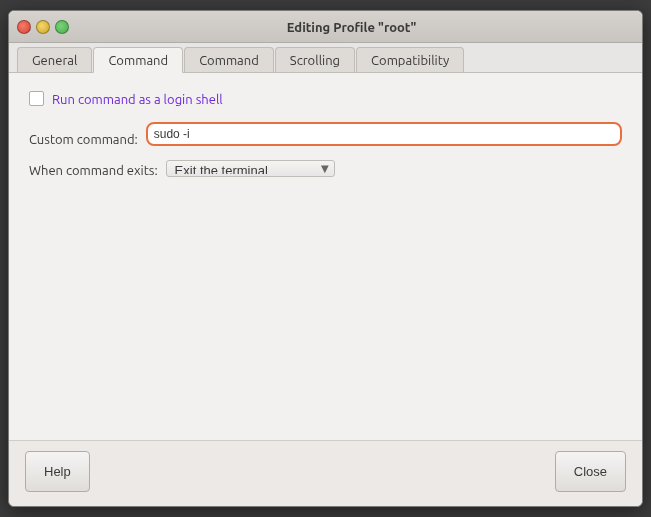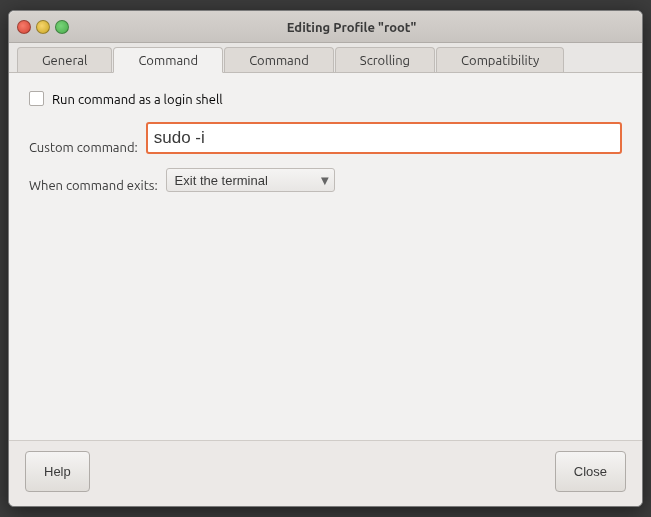--- a/index.html
+++ b/index.html
@@ -72,21 +72,21 @@
       background: #e8e6e4;
       border-bottom: 1px solid #c0bcb8;
       display: flex;
       align-items: flex-end;
       padding: 4px 8px 0 8px;
       gap: 0;
       flex-shrink: 0;
     }
 
     .tab {
-      padding: 5px 24px;
+      padding: 5px 14px;
       border: 1px solid #c0bcb8;
       border-bottom: none;
       border-radius: 4px 4px 0 0;
       cursor: pointer;
       font-size: 13px;
       color: #3a3a3a;
       background: #dedad6;
       margin-right: 1px;
     }
 
@@ -134,55 +134,55 @@
     }
 
     .checkbox-custom.checked::after {
       content: '✓';
       color: white;
       font-size: 11px;
       font-weight: bold;
     }
 
     .checkbox-label {
-      color: #000000;
+      color: #6d28d9;
     }
 
     .form-row {
       display: flex;
       align-items: flex-end;
       gap: 8px;
       margin-top: 4px;
     }
 
     .form-label {
       color: #3a3a3a;
       white-space: nowrap;
     }
 
     .text-input {
       flex: 1;
-      height: 32px;
+      height: 24px;
       border: 2px solid #e87040;
-      border-radius: 3px;
+      border-radius: 8px;
       padding: 2px 6px;
-      font-size: 17px;
+      font-size: 12px;
       background: #fff;
       color: #3a3a3a;
       outline: none;
     }
 
     .select-wrapper {
       position: relative;
       display: inline-flex;
       align-items: center;
     }
 
     .select-custom {
-      height: 24px;
+      height: 17px;
       border: 1px solid #c0bcb8;
       border-radius: 3px;
       padding: 2px 28px 2px 8px;
       font-size: 13px;
       background: linear-gradient(to bottom, #f5f4f3, #e8e6e4);
       color: #3a3a3a;
       appearance: none;
       -webkit-appearance: none;
       cursor: pointer;
       min-width: 160px;

